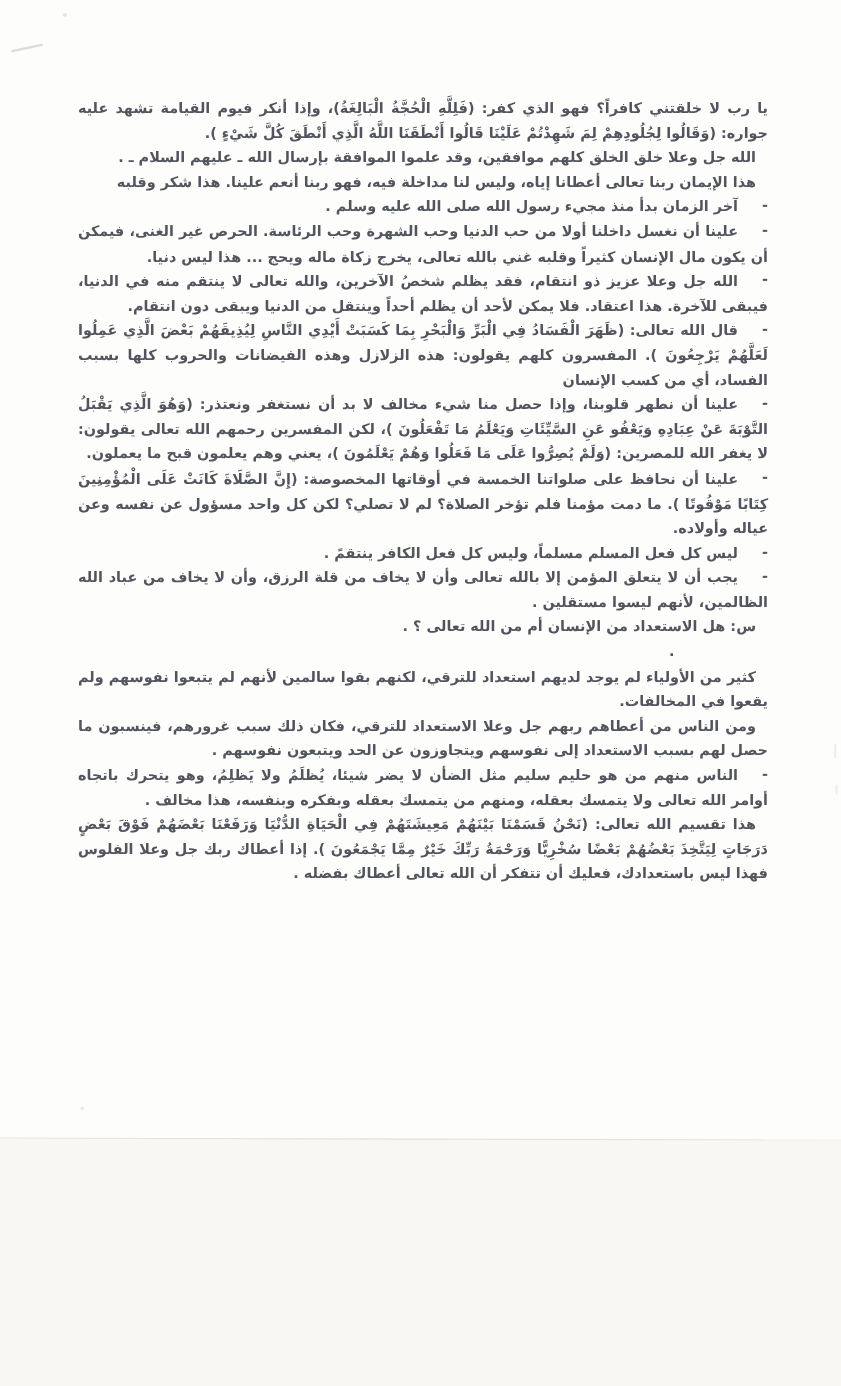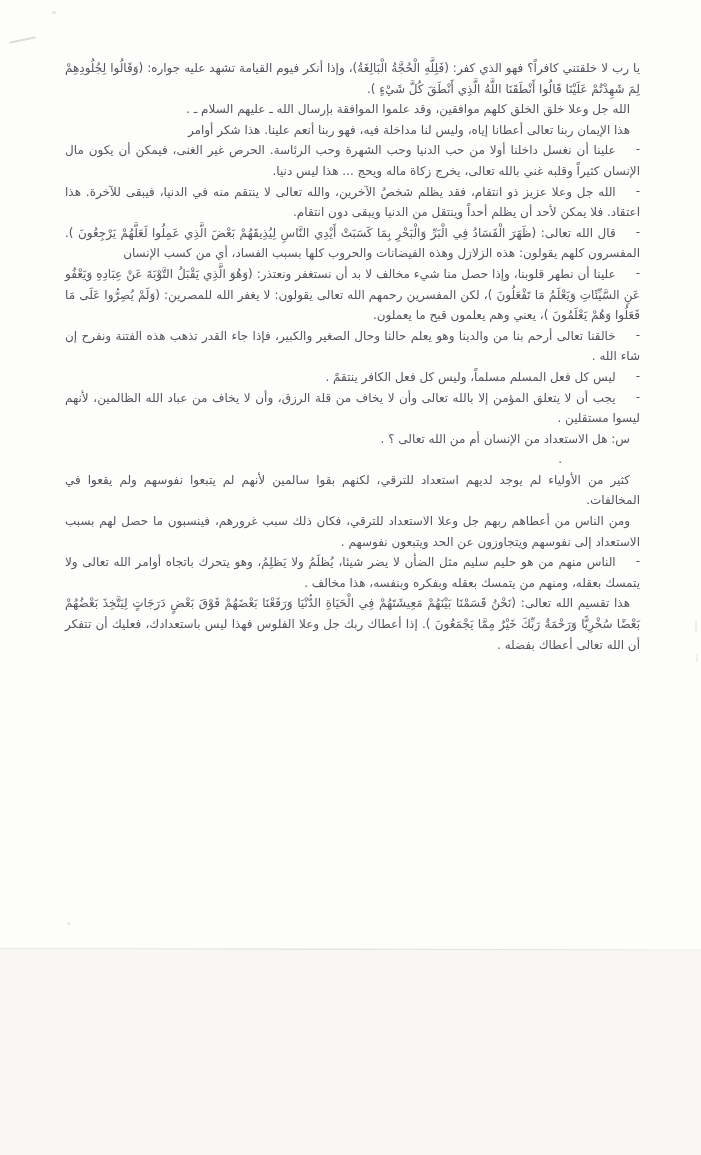--- a/index.html
+++ b/index.html
@@ -16,25 +16,25 @@
     transform:rotate(0.12deg);transform-origin:left center;}
   
   .mark-a{position:absolute;left:52px;top:11px;width:4px;height:3px;background:#e4e3e1;border-radius:50%;}
   .mark-b{position:absolute;left:9px;top:39px;width:27px;height:2px;background:#dddcd9;border-radius:1px;transform:rotate(-12deg);}
   .mark-c{position:absolute;left:67px;top:922px;width:3px;height:3px;background:#e9e8e5;border-radius:50%;}
   .tick-1{position:absolute;left:695px;top:620px;width:2px;height:12px;background:#efeeea;}
   .tick-2{position:absolute;left:696px;top:654px;width:2px;height:8px;background:#f0efeb;}
 
   
   .textblock{
-    position:absolute;top:58px;right:61px;width:575px;
+    position:absolute;top:80px;right:61px;width:575px;
     direction:rtl;
     color:#53555e;
     font-size:12px;line-height:20.6px;
-    text-align:justify;text-justify:inter-word;
+    text-align:justify;text-justify:inter-word;font-weight:bold;
   }
   .para{margin:0;padding:0;}
   .para.flush{text-indent:0;}
   .para.indent{text-indent:10px;}
   .para.dash{text-indent:0;}
   .para.dash .dashmark{margin-left:20px;display:inline-block;transform:translateY(-1px);}
   .para.dot{text-align:right;text-indent:0;padding-right:78px;}
 </style>
 </head>
 <body>
@@ -45,26 +45,27 @@
 
   <div class="mark-a"></div>
   <div class="mark-b"></div>
   <div class="mark-c"></div>
   <div class="tick-1"></div>
   <div class="tick-2"></div>
 
   <div class="textblock" style="color: rgb(83, 85, 94);">
       <p class="para flush"><span>يا رب لا خلقتني كافراً؟ فهو الذي كفر: (فَلِلَّهِ الْحُجَّةُ الْبَالِغَةُ)، وإذا أنكر فيوم القيامة تشهد عليه جواره: (وَقَالُوا لِجُلُودِهِمْ لِمَ شَهِدْتُمْ عَلَيْنَا قَالُوا أَنْطَقَنَا اللَّهُ الَّذِي أَنْطَقَ كُلَّ شَيْءٍ ).</span></p>
       <p class="para indent"><span>الله جل وعلا خلق الخلق كلهم موافقين، وقد علموا الموافقة بإرسال الله ـ عليهم السلام ـ .</span></p>
-      <p class="para indent"><span>هذا الإيمان ربنا تعالى أعطانا إياه، وليس لنا مداخلة فيه، فهو ربنا أنعم علينا. هذا شكر أوامر</span></p>
+      <p class="para indent"><span>هذا الإيمان ربنا تعالى أعطانا إياه، وليس لنا مداخلة فيه، فهو ربنا أنعم علينا. هذا شكر وقلبه</span></p>
+      <p class="para dash"><span class="dashmark">-</span><span>آخر الزمان بدأ منذ مجيء رسول الله صلى الله عليه وسلم .</span></p>
       <p class="para dash"><span class="dashmark">-</span><span>علينا أن نغسل داخلنا أولا من حب الدنيا وحب الشهرة وحب الرئاسة. الحرص غير الغنى، فيمكن أن يكون مال الإنسان كثيراً وقلبه غني بالله تعالى، يخرج زكاة ماله ويحج ... هذا ليس دنيا.</span></p>
       <p class="para dash"><span class="dashmark">-</span><span>الله جل وعلا عزيز ذو انتقام، فقد يظلم شخصُ الآخرين، والله تعالى لا ينتقم منه في الدنيا، فيبقى للآخرة. هذا اعتقاد. فلا يمكن لأحد أن يظلم أحداً وينتقل من الدنيا ويبقى دون انتقام.</span></p>
       <p class="para dash"><span class="dashmark">-</span><span>قال الله تعالى: (ظَهَرَ الْفَسَادُ فِي الْبَرِّ وَالْبَحْرِ بِمَا كَسَبَتْ أَيْدِي النَّاسِ لِيُذِيقَهُمْ بَعْضَ الَّذِي عَمِلُوا لَعَلَّهُمْ يَرْجِعُونَ ). المفسرون كلهم يقولون: هذه الزلازل وهذه الفيضانات والحروب كلها بسبب الفساد، أي من كسب الإنسان</span></p>
       <p class="para dash"><span class="dashmark">-</span><span>علينا أن نطهر قلوبنا، وإذا حصل منا شيء مخالف لا بد أن نستغفر ونعتذر: (وَهُوَ الَّذِي يَقْبَلُ التَّوْبَةَ عَنْ عِبَادِهِ وَيَعْفُو عَنِ السَّيِّئَاتِ وَيَعْلَمُ مَا تَفْعَلُونَ )، لكن المفسرين رحمهم الله تعالى يقولون: لا يغفر الله للمصرين: (وَلَمْ يُصِرُّوا عَلَى مَا فَعَلُوا وَهُمْ يَعْلَمُونَ )، يعني وهم يعلمون قبح ما يعملون.</span></p>
-      <p class="para dash"><span class="dashmark">-</span><span>خالقنا تعالى أرحم بنا من والدينا وهو يعلم حالنا وحال الصغير والكبير، فإذا جاء القدر تذهب هذه الفتنة ونفرح إن شاء الله .</span></p>
+      <p class="para dash"><span class="dashmark">-</span><span>علينا أن نحافظ على صلواتنا الخمسة في أوقاتها المخصوصة: (إِنَّ الصَّلَاةَ كَانَتْ عَلَى الْمُؤْمِنِينَ كِتَابًا مَوْقُوتًا ). ما دمت مؤمنا فلم تؤخر الصلاة؟ لم لا تصلي؟ لكن كل واحد مسؤول عن نفسه وعن عياله وأولاده.</span></p>
       <p class="para dash"><span class="dashmark">-</span><span>ليس كل فعل المسلم مسلماً، وليس كل فعل الكافر ينتقمً .</span></p>
       <p class="para dash"><span class="dashmark">-</span><span>يجب أن لا يتعلق المؤمن إلا بالله تعالى وأن لا يخاف من قلة الرزق، وأن لا يخاف من عباد الله الظالمين، لأنهم ليسوا مستقلين .</span></p>
       <p class="para indent"><span>س: هل الاستعداد من الإنسان أم من الله تعالى ؟ .</span></p>
       <p class="para dot"><span>.</span></p>
       <p class="para indent"><span>كثير من الأولياء لم يوجد لديهم استعداد للترقي، لكنهم بقوا سالمين لأنهم لم يتبعوا نفوسهم ولم يقعوا في المخالفات.</span></p>
       <p class="para indent"><span>ومن الناس من أعطاهم ربهم جل وعلا الاستعداد للترقي، فكان ذلك سبب غرورهم، فينسبون ما حصل لهم بسبب الاستعداد إلى نفوسهم ويتجاوزون عن الحد ويتبعون نفوسهم .</span></p>
       <p class="para dash"><span class="dashmark">-</span><span>الناس منهم من هو حليم سليم مثل الضأن لا يضر شيئا، يُظلَمُ ولا يَظلِمُ، وهو يتحرك باتجاه أوامر الله تعالى ولا يتمسك بعقله، ومنهم من يتمسك بعقله وبفكره وبنفسه، هذا مخالف .</span></p>
       <p class="para indent"><span>هذا تقسيم الله تعالى: (نَحْنُ قَسَمْنَا بَيْنَهُمْ مَعِيشَتَهُمْ فِي الْحَيَاةِ الدُّنْيَا وَرَفَعْنَا بَعْضَهُمْ فَوْقَ بَعْضٍ دَرَجَاتٍ لِيَتَّخِذَ بَعْضُهُمْ بَعْضًا سُخْرِيًّا وَرَحْمَةُ رَبِّكَ خَيْرٌ مِمَّا يَجْمَعُونَ ). إذا أعطاك ربك جل وعلا الفلوس فهذا ليس باستعدادك، فعليك أن تتفكر أن الله تعالى أعطاك بفضله .</span></p>
     </div>
 </div>

